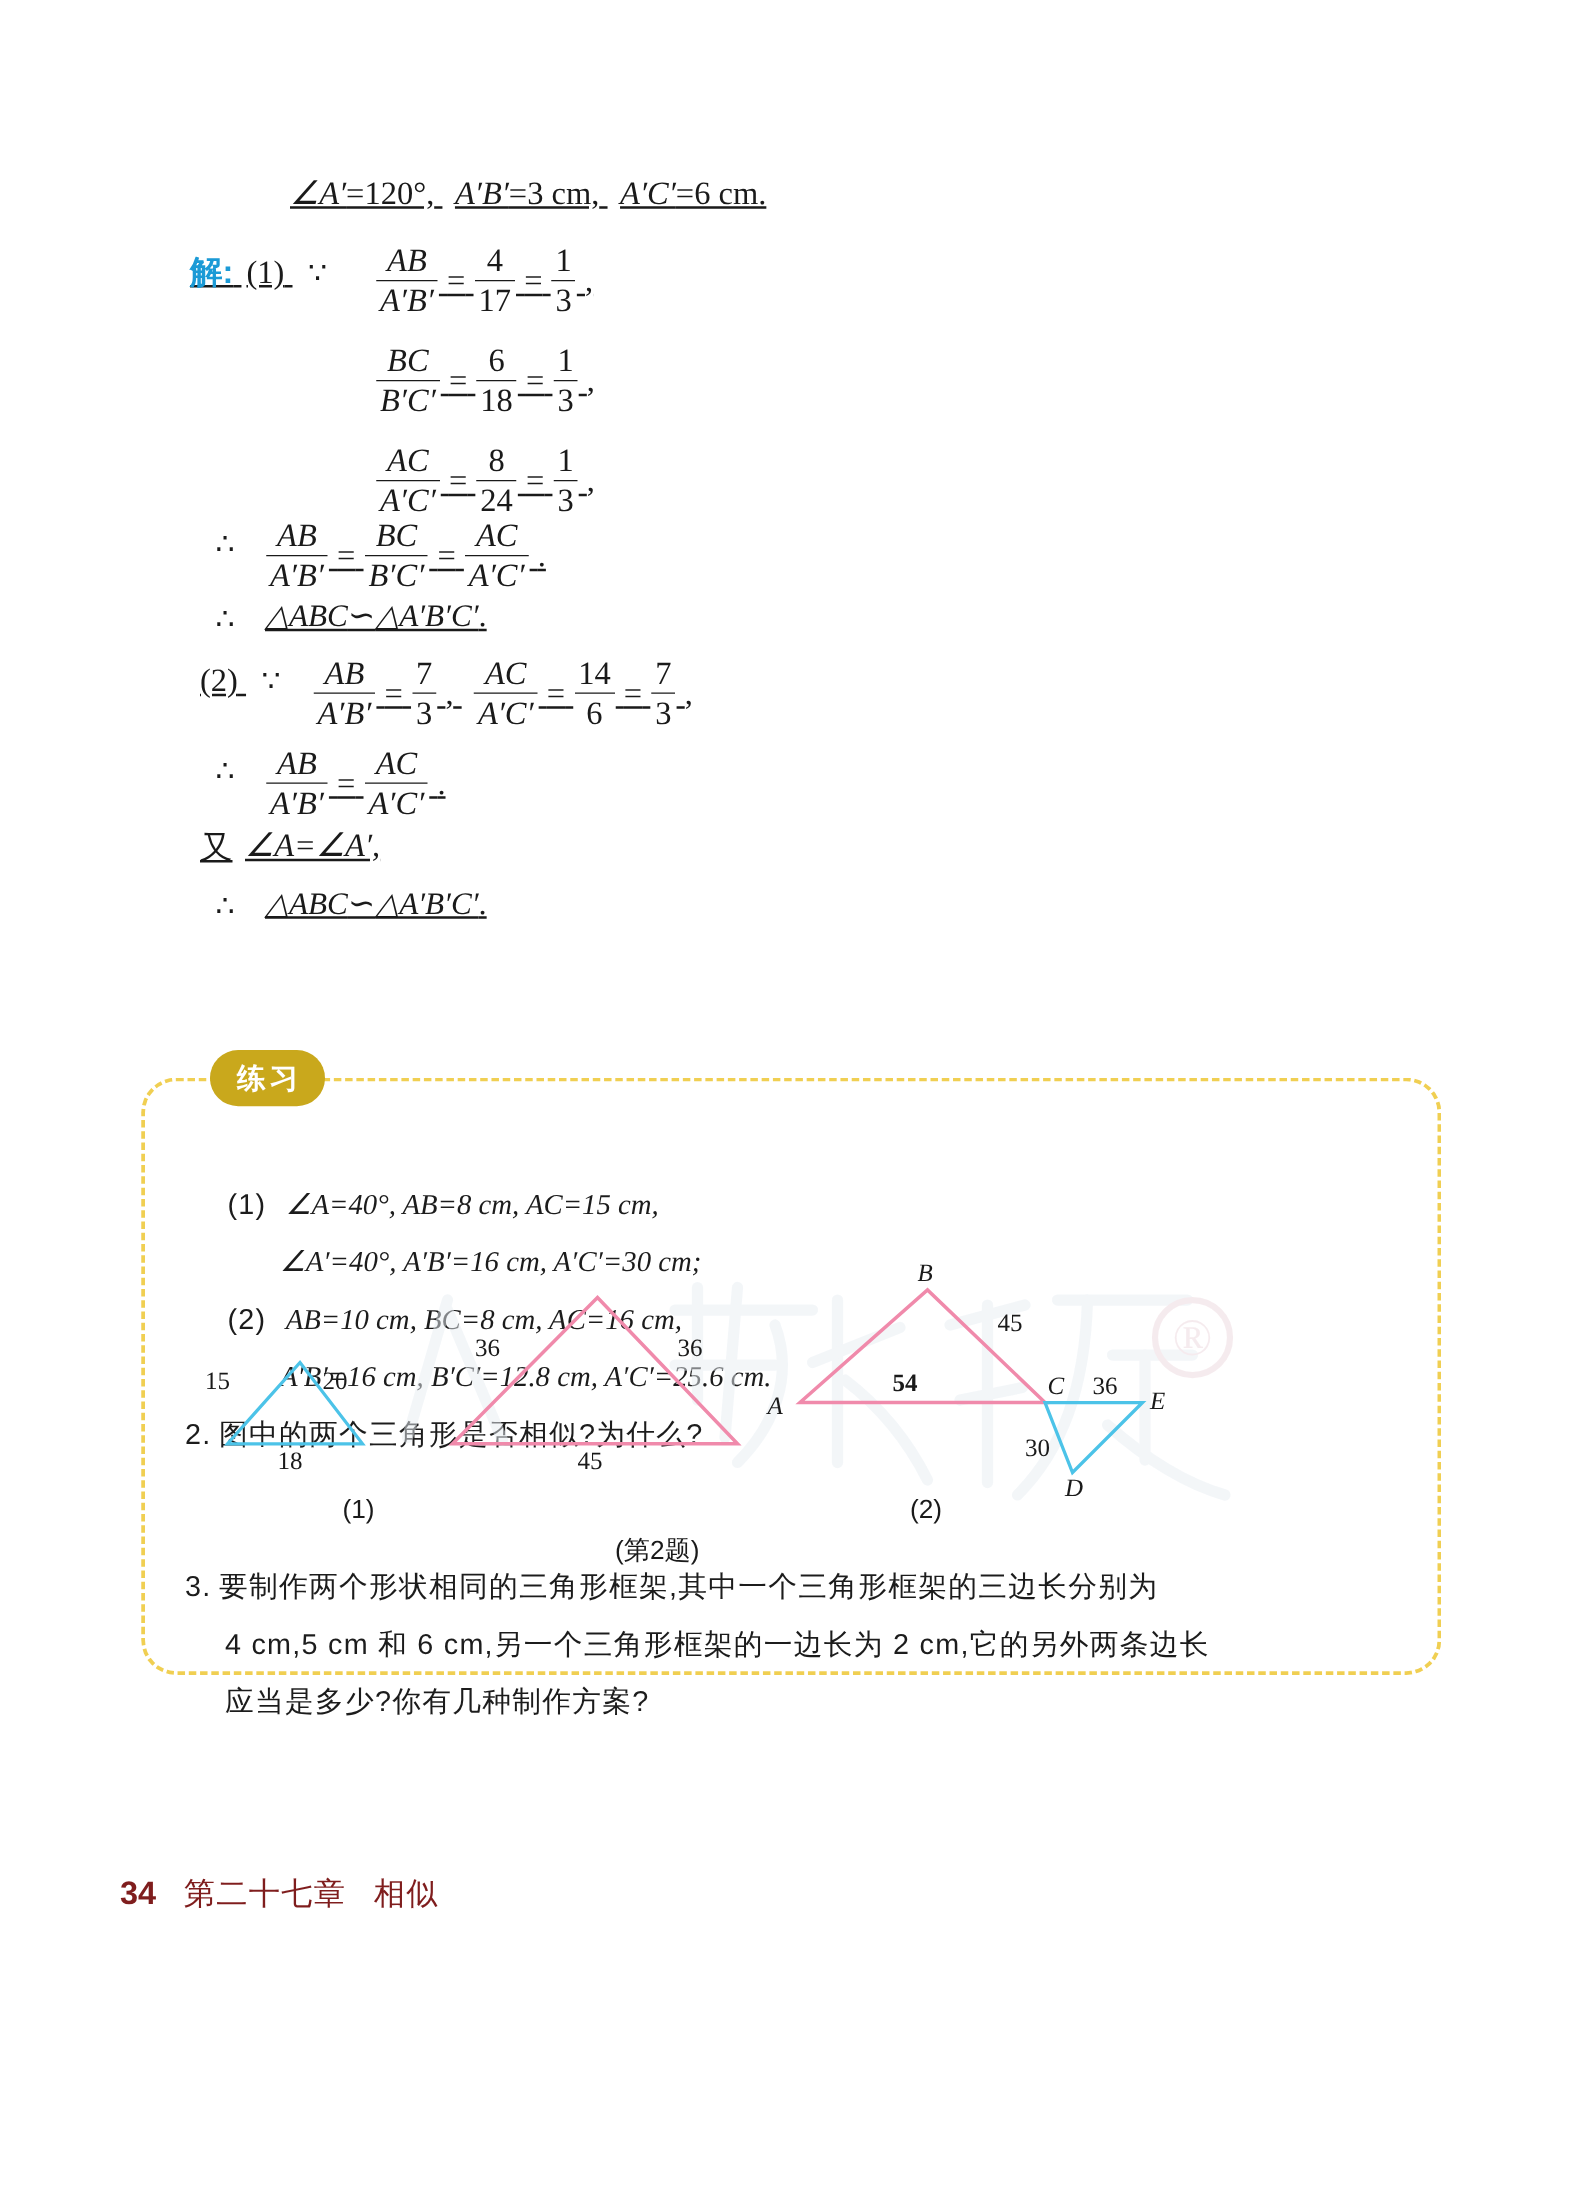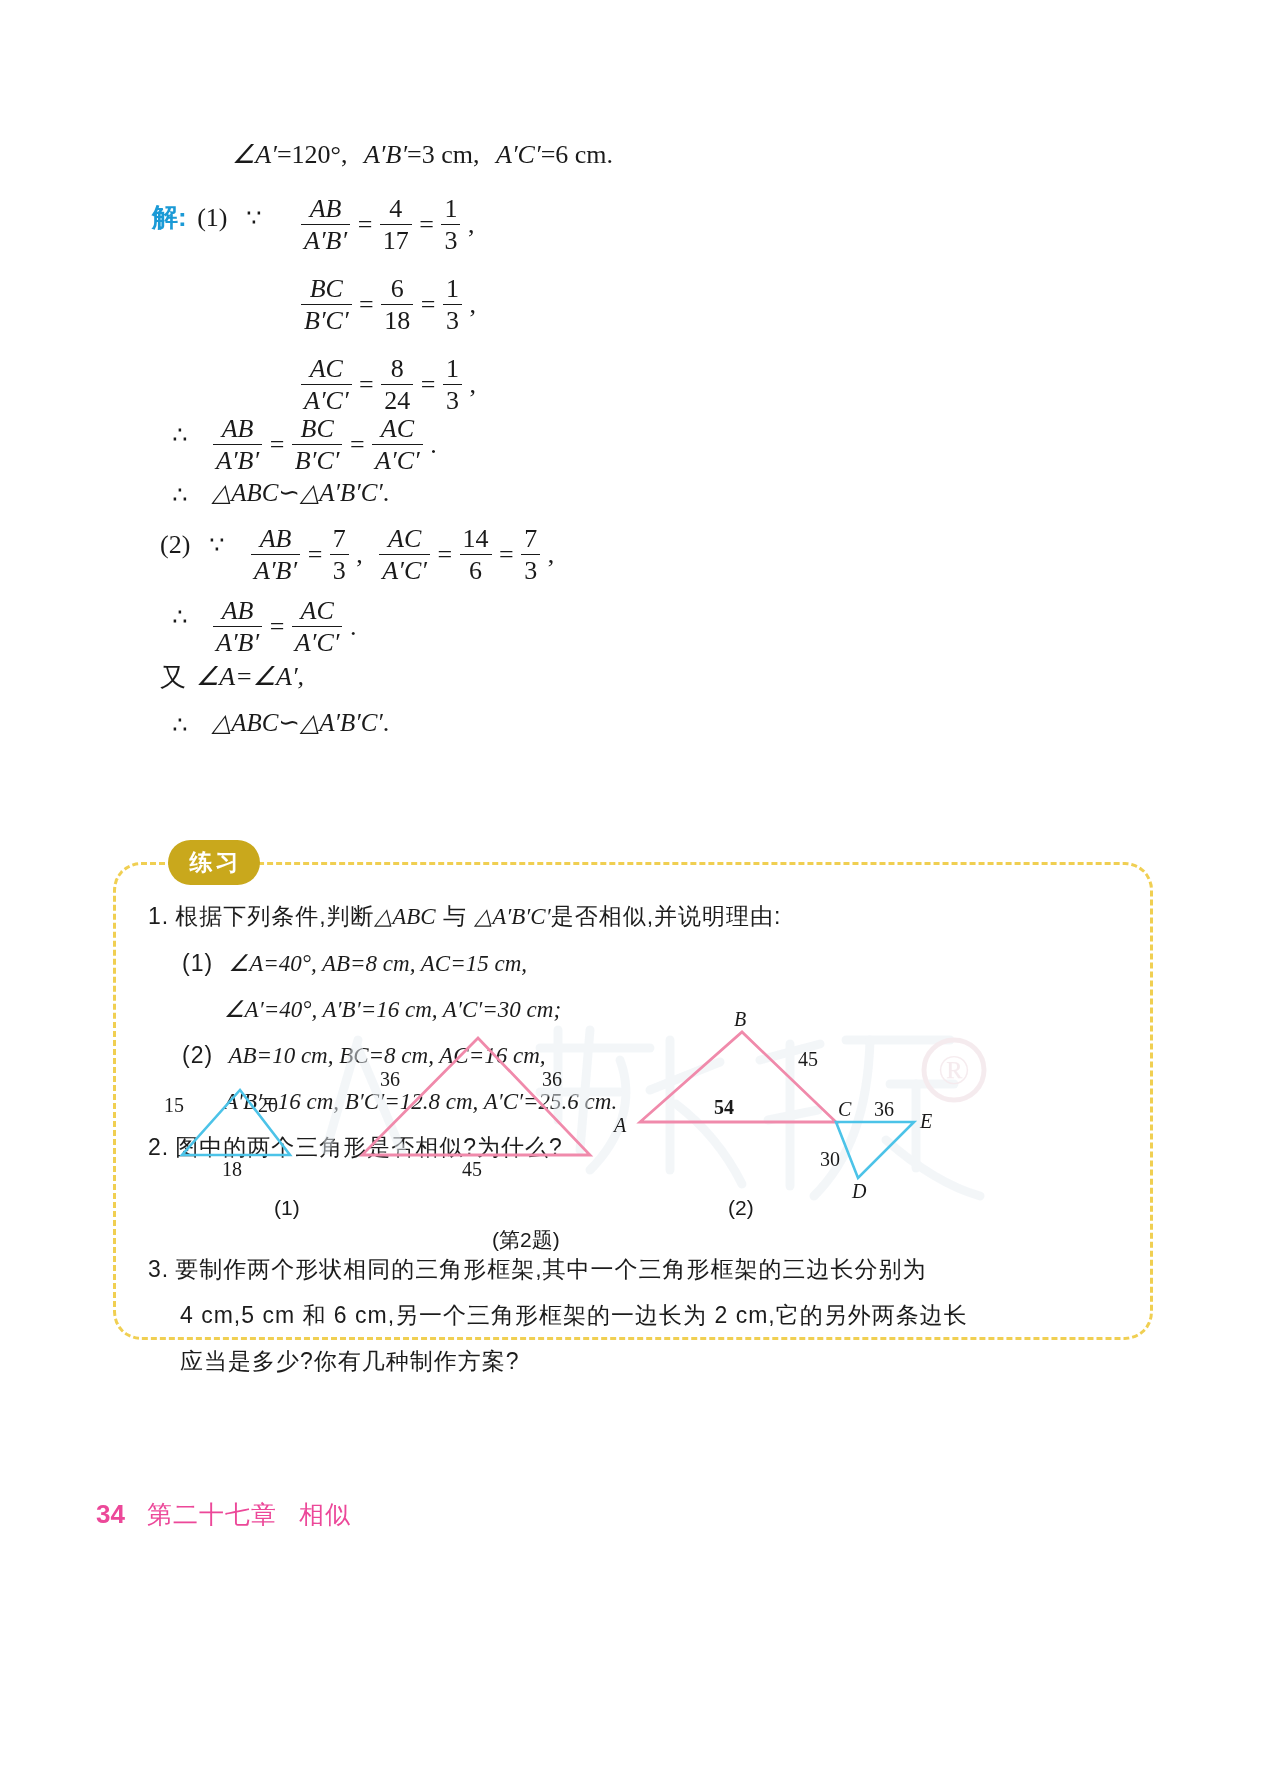--- a/index.html
+++ b/index.html
@@ -53,20 +53,21 @@
     font-size: 26px;
   }
   .sol-line {
     position: relative;
     height: 0;
   }
   .sol-row {
     position: absolute;
     white-space: nowrap;
     line-height: 1.0;
+    text-decoration: underline;
   }
   .jie {
     color: #1b9ad6;
     font-family: "Liberation Sans", sans-serif;
     font-weight: bold;
     font-size: 26px;
   }
   .therefore, .because {
     display: inline-block;
     width: 24px;
@@ -171,21 +172,21 @@
     white-space: nowrap;
   }
 
   
   .footer {
     position: absolute;
     left: 96px;
     top: 1498px;
     font-family: "Liberation Sans", sans-serif;
     font-size: 25px;
-    color: #ec4899;
+    color: #7f1d1d;
     white-space: nowrap;
   }
   .footer .pageno { font-weight: bold; font-size: 26px; }
   .footer .chap { margin-left: 22px; letter-spacing: 1px; }
   .footer .chaptitle { margin-left: 22px; letter-spacing: 1px; }
 </style>
 </head>
 <body>
 
 <div class="page">
@@ -366,23 +367,20 @@
         <span class="mathvar tri-sym">△ABC</span><span class="mathup">∽</span><span class="mathvar tri-sym">△A′B′C′</span><span class="mathup">.</span>
       </div>
     </div>
 
   </div>
 
 
   <div class="practice-box"></div>
   <div class="practice-badge">练习</div>
 
-  <div class="ex" style="left:148px; top:905px;">
-    <span>1.</span><span style="margin-left:6px;">根据下列条件,判断</span><span class="mathvar">△ABC</span><span> 与 </span><span class="mathvar">△A′B′C′</span><span>是否相似,并说明理由:</span>
-  </div>
 
   <div class="ex" style="left:182px; top:952px;">
     <span>(1)</span>
     <span class="mathvar" style="margin-left:8px;">∠A=40°, AB=8 cm, AC=15 cm,</span>
   </div>
   <div class="ex" style="left:224px; top:998px;">
     <span class="mathvar">∠A′=40°, A′B′=16 cm, A′C′=30 cm;</span>
   </div>
 
   <div class="ex" style="left:182px; top:1044px;">

